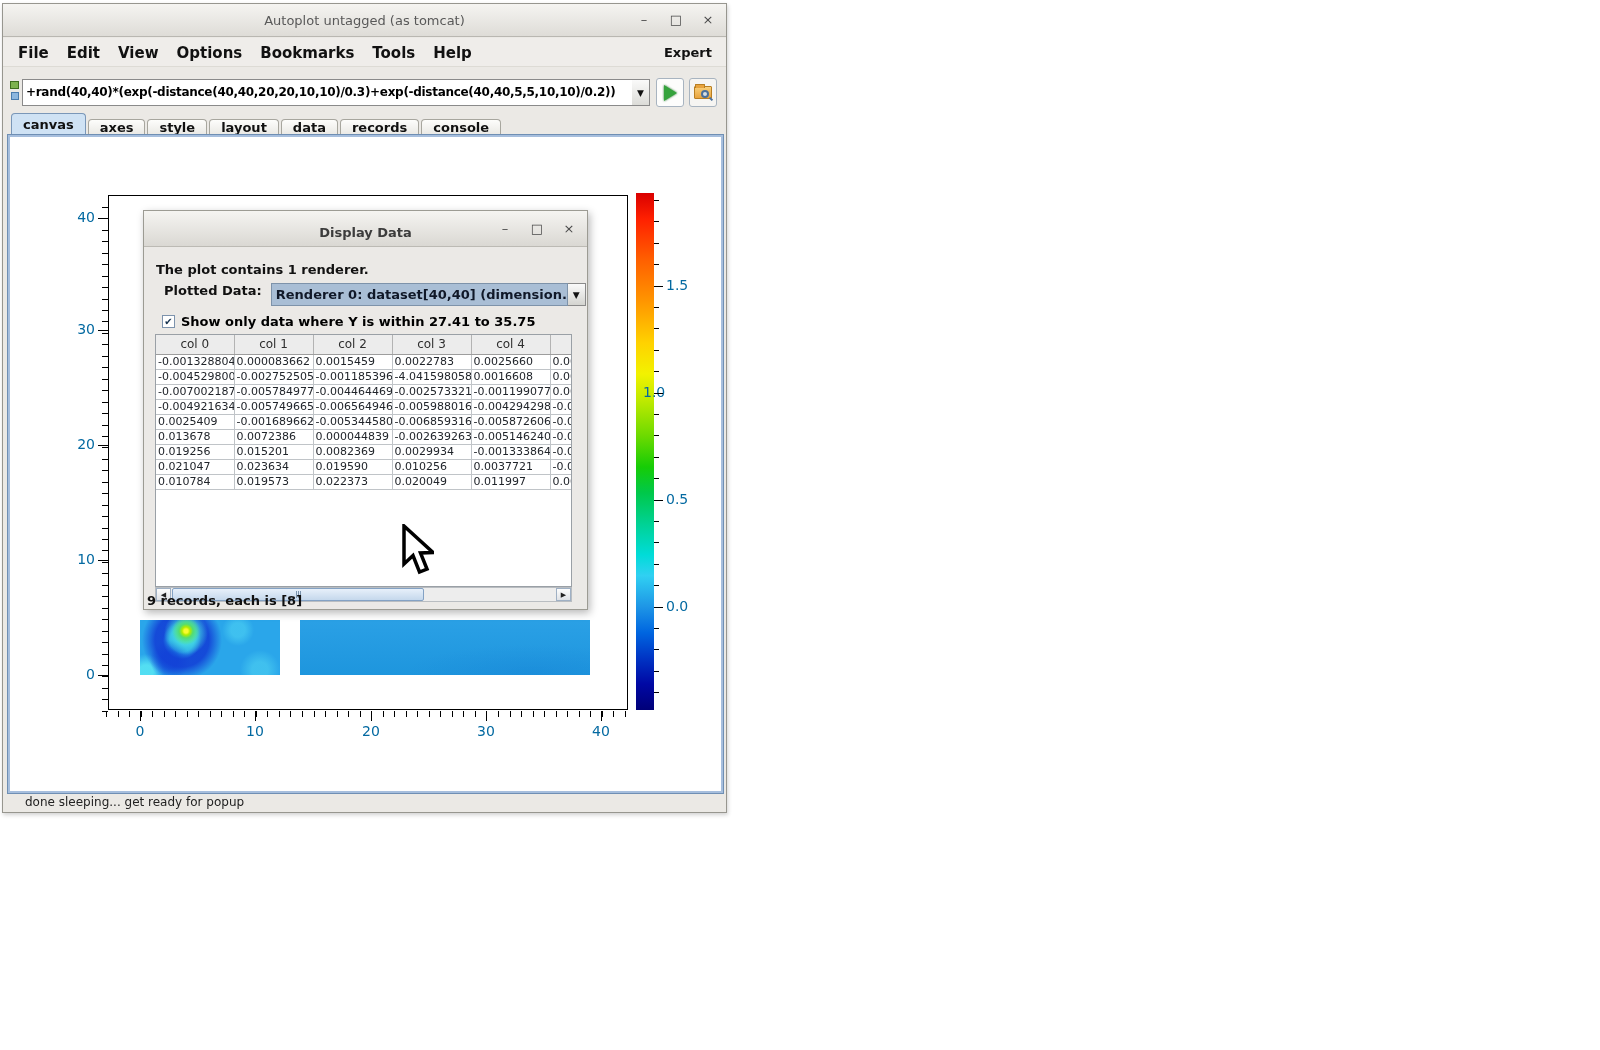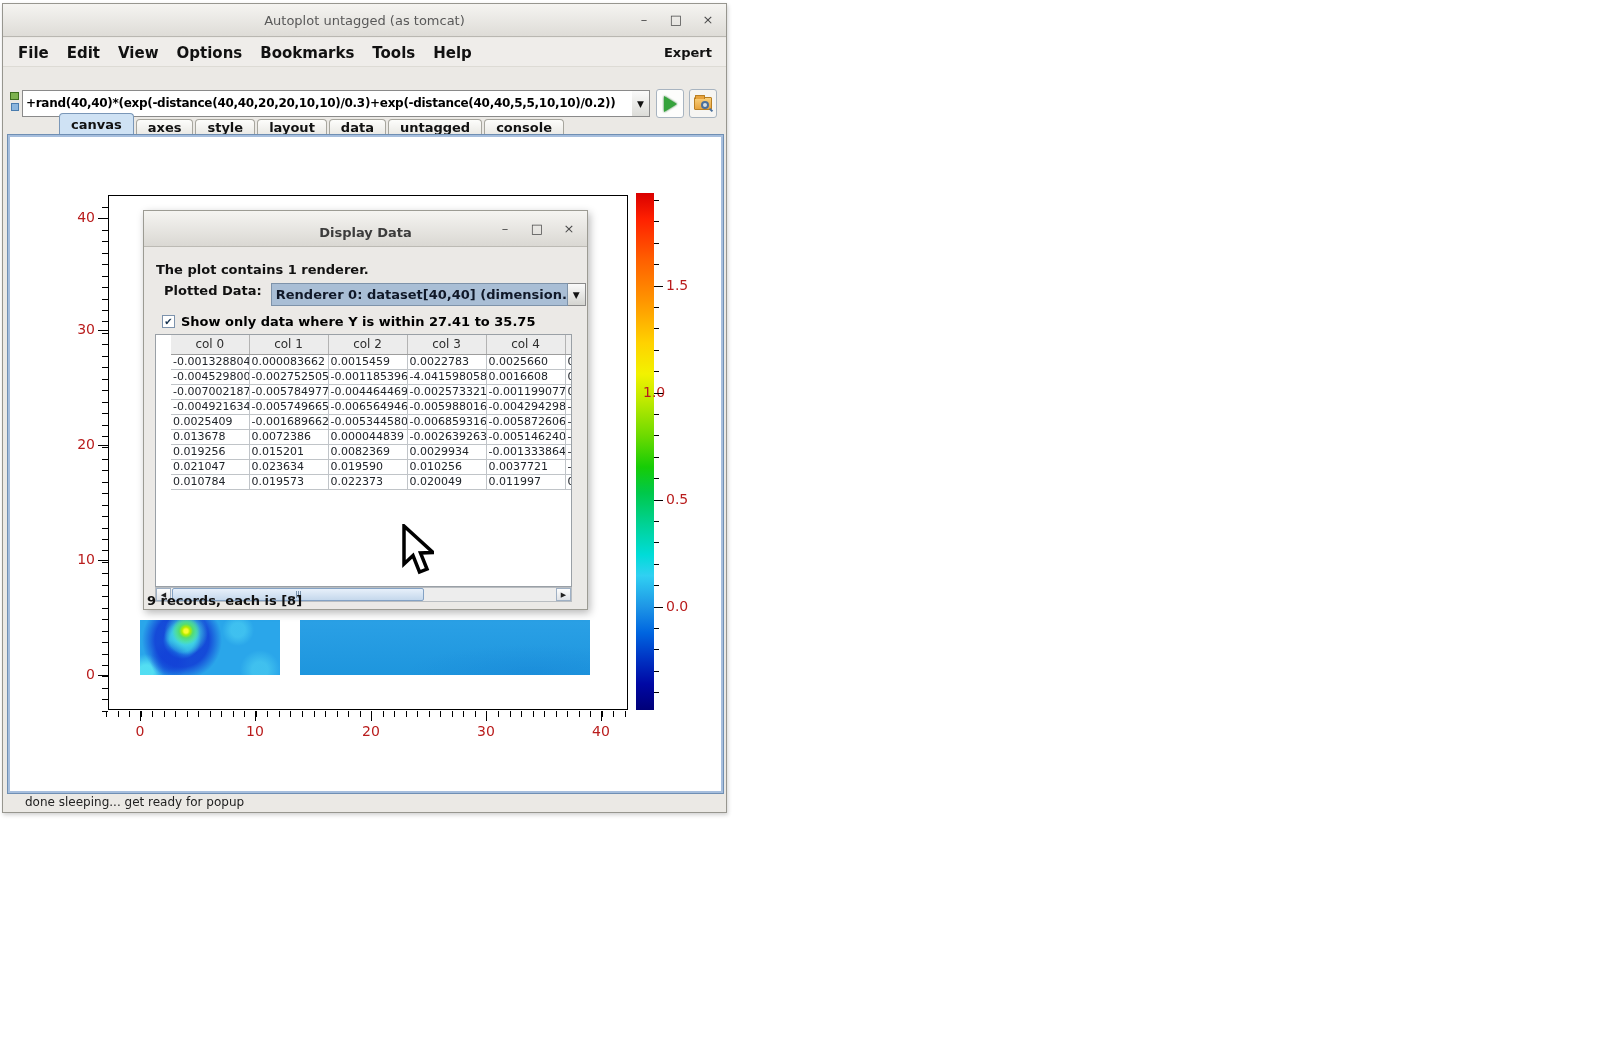--- a/index.html
+++ b/index.html
@@ -26,21 +26,21 @@
   
   #menubar {
     position:absolute; left:0; top:34px; right:0; height:29px;
     display:flex; align-items:center; padding:0 6px;
     background:#efedea; border-bottom:1px solid #dddbd5;
   }
   .menu-item { font-size:15px; font-weight:700; color:#111; padding:4px 9px; }
   #menubar .spacer { flex:1; }
   #expert-label { font-size:13px; font-weight:700; color:#111; padding-right:8px; }
   
-  #uribar { position:absolute; left:0; top:75px; right:0; height:45px; }
+  #uribar { position:absolute; left:0; top:64px; right:0; height:45px; }
   #dsicon { position:absolute; left:5px; top:13px; width:14px; height:22px; }
   #dsicon .sq-green { position:absolute; left:2px; top:0; width:9px; height:8px; background:#7db24f; border:1px solid #3e6e1f; }
   #dsicon .sq-blue  { position:absolute; left:3px; top:11px; width:8px; height:8px; background:#8cb6de; border:1px solid #4a7cae; }
   #uri-field {
     position:absolute; left:19px; top:11px; width:611px; height:27px;
     background:#fff; border:1px solid #8a8a8a;
     font-family:"DejaVu Sans", sans-serif; font-size:12px; font-weight:700;
     letter-spacing:-0.3px; color:#000; padding:0 3px; line-height:25px;
     white-space:nowrap; overflow:hidden;
   }
@@ -54,36 +54,36 @@
     border-radius:3px; background:#fdfdfc; display:flex; align-items:center; justify-content:center;
   }
   #go-btn { left:653px; }
   #go-btn .play { width:0; height:0; border-left:13px solid #35a33c; border-top:8px solid transparent; border-bottom:8px solid transparent; filter:drop-shadow(0 0 1px #1c6e22); }
   #inspect-btn { left:686px; background:#f6f5f2; }
   .folder-ic { position:relative; width:18px; height:13px; background:linear-gradient(#f8cf7a,#e8a33d); border:1px solid #b97f22; border-radius:1px; }
   .folder-ic:before { content:""; position:absolute; left:0; top:-3px; width:8px; height:3px; background:#e8a33d; border:1px solid #b97f22; border-bottom:none; border-radius:1px 1px 0 0; }
   .mag-ic { position:absolute; right:2px; bottom:0px; width:8px; height:8px; border:2px solid #4a6f9b; border-radius:50%; background:rgba(210,230,250,.85); }
   .mag-ic:after { content:""; position:absolute; left:6px; top:6px; width:4px; height:2px; background:#4a6f9b; transform:rotate(45deg); }
   
-  #tabstrip { position:absolute; left:8px; top:109px; right:0; height:22px; display:flex; align-items:flex-end; gap:2px;margin-left:48px; }
+  #tabstrip { position:absolute; left:8px; top:109px; right:0; height:22px; display:flex; align-items:flex-end; gap:2px; }
   .tab {
     height:16px; padding:0 11px; font-size:13px; font-weight:700; color:#111;
     background:linear-gradient(#fdfdfb,#e9e8e4); border:1px solid #a7a69e; border-bottom:none;
     border-radius:4px 4px 0 0; display:flex; align-items:center;
   }
   .tab.selected { background:#cfe2f4; border-color:#7a97b8; height:22px; }
   
   #canvas-panel {
     position:absolute; left:5px; top:131px; width:715px; height:658px;
     background:#fff; border:2px solid #a6bedd; outline:1px solid #6f8fb4;
   }
   
   #plot-layer { position:absolute; left:-7px; top:-134px; width:1600px; height:1050px; pointer-events:none; }
   #plot-frame { position:absolute; left:105px; top:192px; width:520px; height:515px; border:1px solid #000; background:#fff; }
-  .tick-label { position:absolute; font-size:14px; color:#b91c1c; }
+  .tick-label { position:absolute; font-size:14px; color:#0369a1; }
   .ylab { width:34px; text-align:right; }
   .xlab { width:40px; text-align:center; }
   .cblab { text-align:left; }
   .major-ytick { position:absolute; width:10px; height:1px; background:#000; }
   .major-xtick { position:absolute; width:1px; height:10px; background:#000; }
   .major-cbtick { position:absolute; width:9px; height:1px; background:#000; }
   #ytick-minors { position:absolute; left:99px; top:204px; width:6px; height:505px;
     background:repeating-linear-gradient(to bottom,#000 0 1px,transparent 1px 11.45px); }
   #xtick-minors { position:absolute; left:103px; top:708px; width:520px; height:6px;
     background:repeating-linear-gradient(to right,#000 0 1px,transparent 1px 11.53px); }
@@ -139,21 +139,21 @@
     width:18px; height:23px; background:linear-gradient(#fafafa,#d4d4d0); border:1px solid #8a8a8a; border-left:none;
     display:flex; align-items:center; justify-content:center; font-size:9px; color:#111;
   }
   #filter-row { position:absolute; left:18px; top:103px; display:flex; align-items:center; }
   #filter-checkbox {
     width:13px; height:13px; background:#fff; border:1px solid #7d93ad; margin-right:6px;
     font-size:10px; line-height:11px; text-align:center; color:#16324e; font-weight:700;
   }
   #filter-label { font-size:13px; font-weight:700; color:#000000; }
   #scrollpane { position:absolute; left:11px; top:123px; width:417px; height:253px; border:1px solid #9aa0a6; background:#fff; overflow:hidden; }
-  #data-table { border-collapse:collapse; table-layout:fixed; width:437px;margin-left:15px; }
+  #data-table { border-collapse:collapse; table-layout:fixed; width:437px; }
   #data-table th {
     height:19px; background:#ececec; border-right:1px solid #b3b3b3; border-bottom:1px solid #9d9d9d;
     font-size:12px; font-weight:400; color:#2e2e2e; text-align:center;
   }
   #data-table td {
     height:15px; border-right:1px solid #c0c4c8; border-bottom:1px solid #c0c4c8;
     font-size:11px; color:#20242a; padding:0 2px; white-space:nowrap; overflow:hidden;
   }
   #hscrollbar { position:absolute; left:11px; top:376px; width:417px; height:15px; background:#ededed; border:1px solid #b9bdc1; display:flex; }
   .sb-arrow { width:15px; height:13px; background:linear-gradient(#fdfdfd,#dfe2e6); border:1px solid #9fb0c4; font-size:7px; color:#222; display:flex; align-items:center; justify-content:center; }
@@ -205,21 +205,21 @@
           </span>
       </div>
     </div>
 
     <div id="tabstrip">
         <span class="tab selected">canvas</span>
         <span class="tab">axes</span>
         <span class="tab">style</span>
         <span class="tab">layout</span>
         <span class="tab">data</span>
-        <span class="tab">untagged</span>
+        <span class="tab">records</span>
         <span class="tab">console</span>
       </div>
 
     <div id="canvas-panel">
       <div id="plot-layer">
         <div id="plot-frame"></div>
         <div id="ytick-minors"></div>
         <div id="xtick-minors"></div>
         <div id="heat-left"></div>
         <div id="heat-right"></div>

